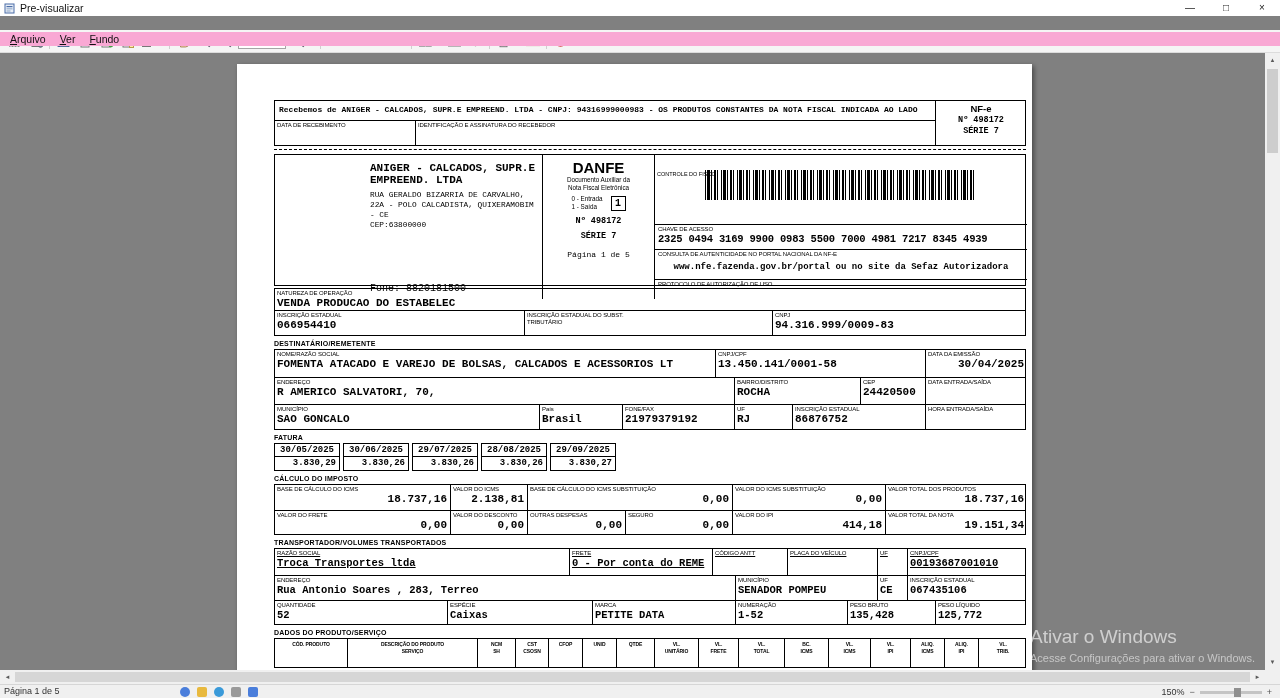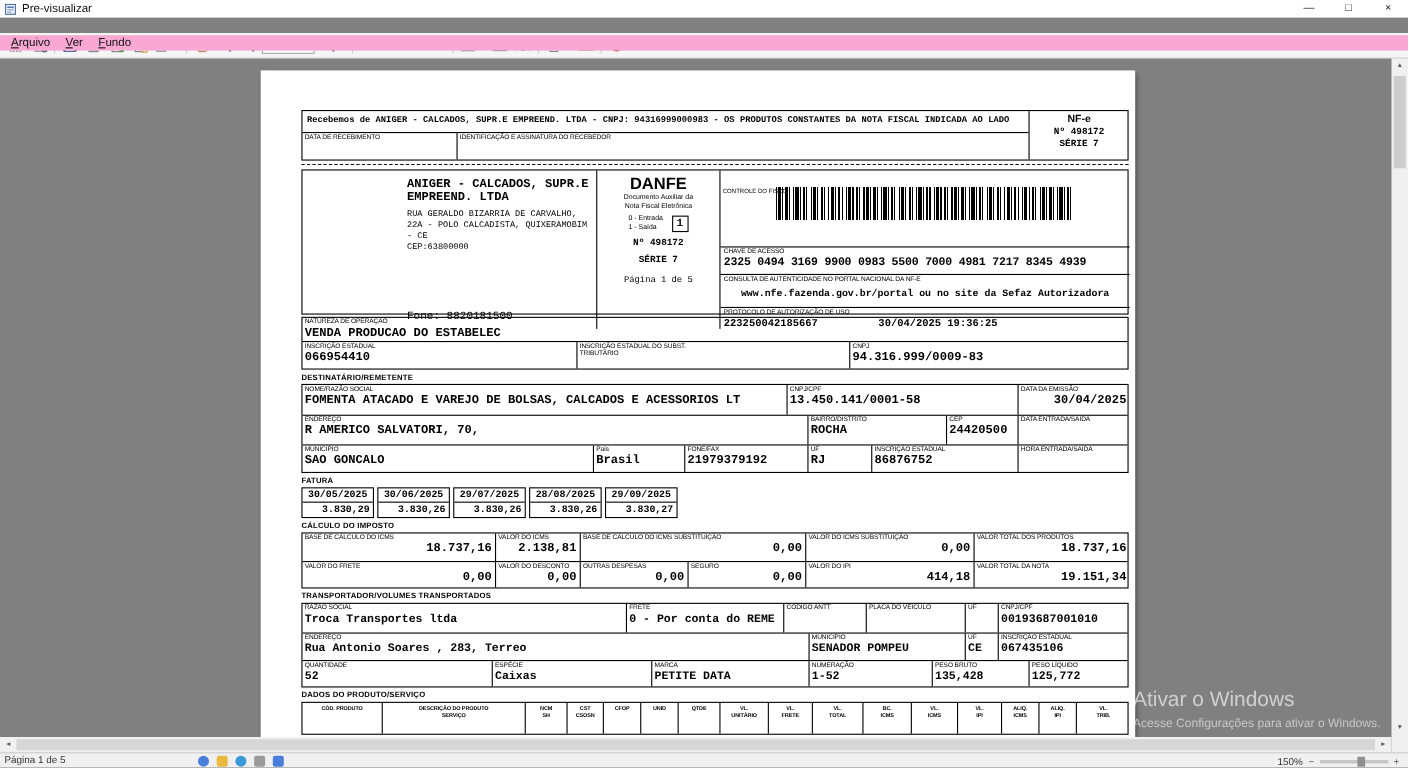--- a/index.html
+++ b/index.html
@@ -128,21 +128,21 @@
   .fat-row { display:flex; gap:3px; }
   .parcela { width:66px; border:1px solid #000; }
   .pdata { font-family:"Liberation Mono",monospace; font-weight:bold; font-size:9px; line-height:12px; text-align:center; border-bottom:1px solid #000; }
   .pval { font-family:"Liberation Mono",monospace; font-weight:bold; font-size:9px; line-height:13px; text-align:right; padding-right:3px; }
 
   
   .r-imp1 { grid-template-columns:175px 77px 205px 153px 142px; height:25px; }
   .r-imp2 { grid-template-columns:175px 77px 98px 107px 153px 142px; height:24px; border-top:1px solid #000; }
 
   
-  .r-tr1 { grid-template-columns:294px 143px 75px 90px 30px 120px; height:26px; }
+  .r-tr1 { grid-template-columns:294px 143px 75px 90px 30px 120px; height:26px;text-decoration:underline; }
   .r-tr2 { grid-template-columns:460px 142px 30px 120px; height:25px; border-top:1px solid #000; }
   .r-tr3 { grid-template-columns:172px 145px 143px 112px 88px 92px; height:24px; border-top:1px solid #000; }
   .r-tr1 .vl, .r-tr2 .vl, .r-tr3 .vl { font-size:10.5px; }
 
   
   .prod-head { grid-template-columns:72px 130px 38px 33px 34px 34px 38px 44px 40px 46px 44px 42px 40px 34px 34px 49px; height:30px; }
   .pc { text-align:center; padding-top:2px; overflow:hidden; }
   .pc span { display:block; font-weight:bold; font-size:5px; line-height:6.5px; letter-spacing:-.1px; }
 </style>
 </head>
@@ -385,24 +385,20 @@
             <div class="f-chave">
               <span class="lb">CHAVE DE ACESSO</span>
               <span class="vl">2325 0494 3169 9900 0983 5500 7000 4981 7217 8345 4939</span>
             </div>
             <div class="f-cons">
               <span class="lb">CONSULTA DE AUTENTICIDADE NO PORTAL NACIONAL DA NF-E</span>
               <span class="vl">www.nfe.fazenda.gov.br/portal ou no site da Sefaz Autorizadora</span>
             </div>
             <div class="f-prot">
               <span class="lb">PROTOCOLO DE AUTORIZAÇÃO DE USO</span>
-              <div class="pv">
-                <span>223250042185667</span>
-                <span>30/04/2025 19:36:25</span>
-              </div>
             </div>
           </div>
         </div>
 
         <div class="box nat-box">
           <div class="cell nat-r1">
             <span class="lb">NATUREZA DE OPERAÇÃO</span>
             <span class="vl">VENDA PRODUCAO DO ESTABELEC</span>
           </div>
           <div class="grid nat-r2">

